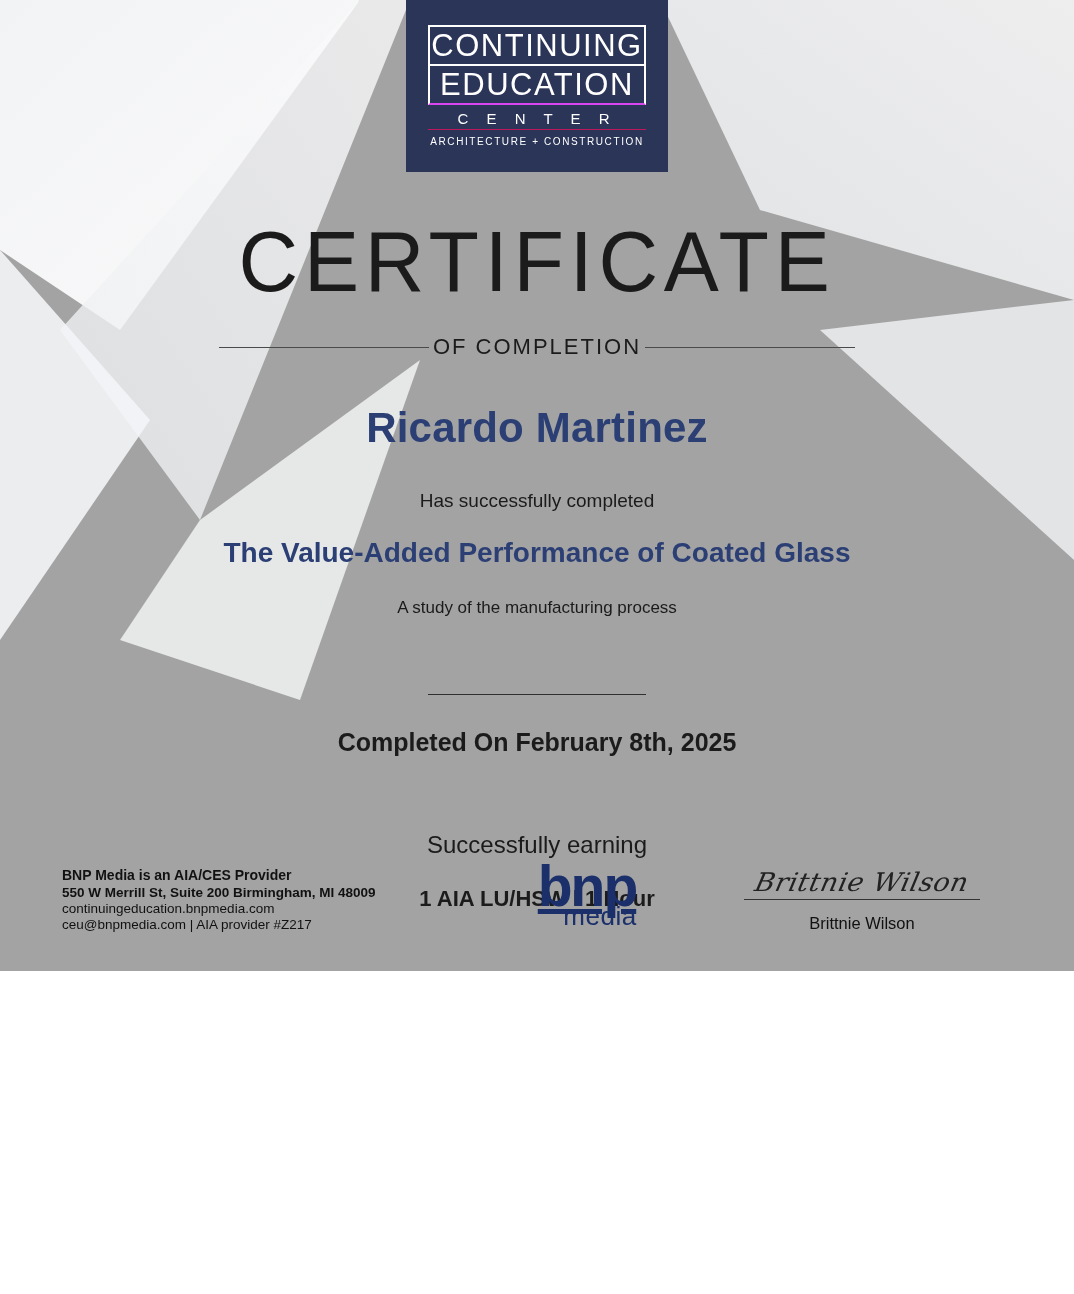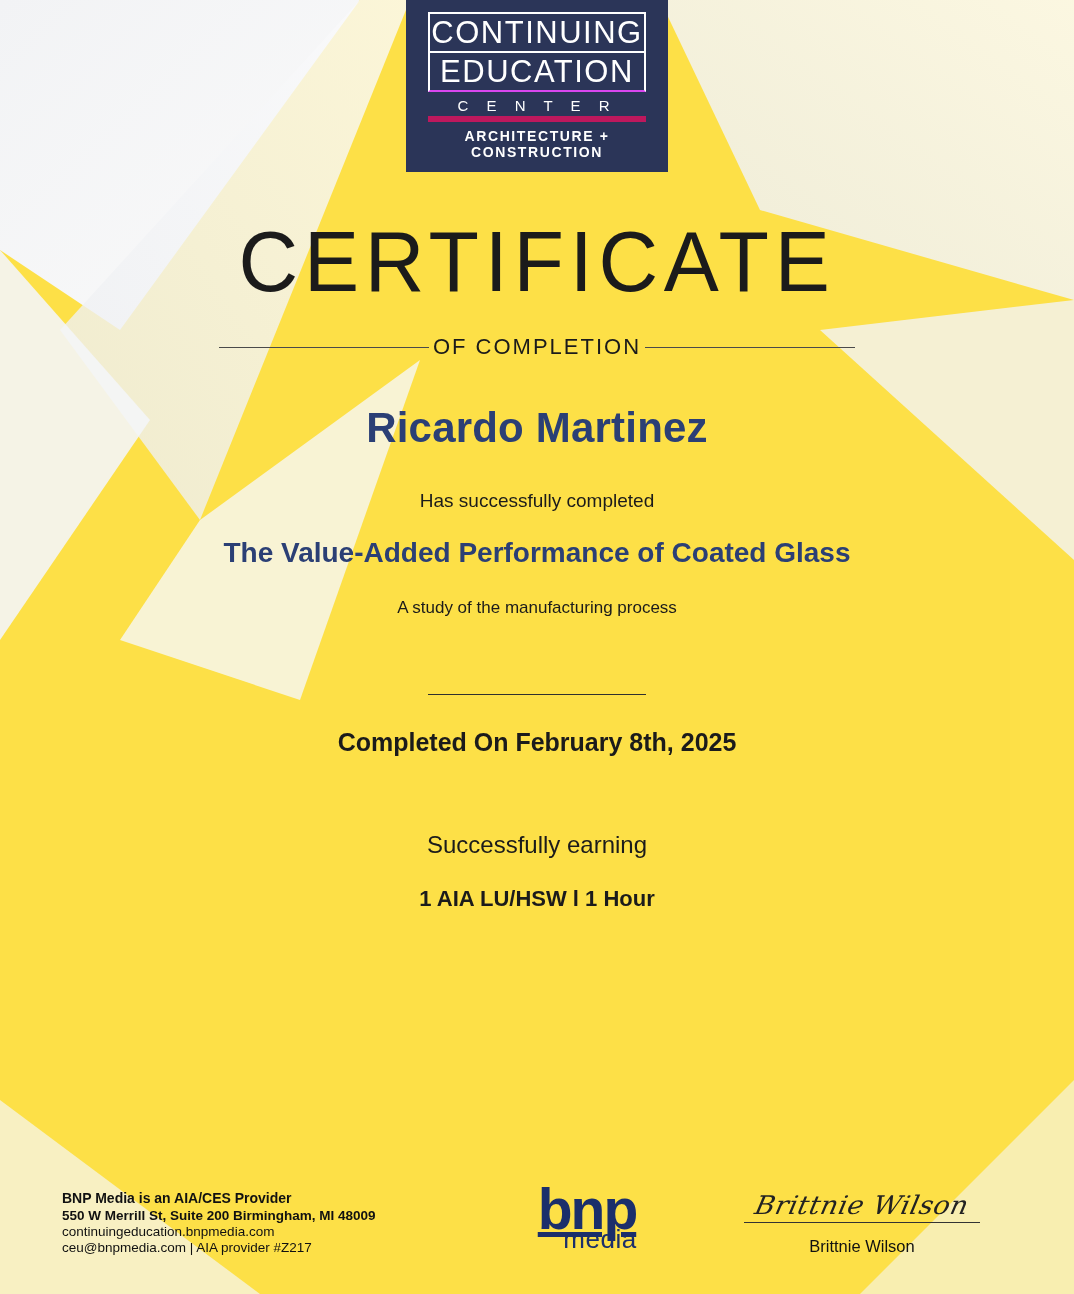--- a/index.html
+++ b/index.html
@@ -11,22 +11,22 @@
     height: 1294px;
     background: #ffffff;
     font-family: "Liberation Sans", sans-serif;
     color: #1a1a1a;
     overflow: hidden;
   }
 
   .certificate {
     position: relative;
     width: 1074px;
-    height: 1294px;
-    background: #fde047;
+    height: 971px;
+    background: #a3a3a3;
     overflow: hidden;
   }
 
   
   .bg-facets {
     position: absolute;
     inset: 0;
     pointer-events: none;
     z-index: 0;
   }
@@ -65,27 +65,27 @@
   }
   .logo-line2 {
     border-top: none;
     border-bottom: 2px solid #d946ef;
   }
   .logo-line3 {
     font-size: 15px;
     letter-spacing: 7px;
     font-weight: 400;
     padding: 5px 0 2px;
-    border-bottom: 6px solid #be185d;
+    border-bottom: 1px solid #be185d;
     margin-bottom: 4px;
   }
   .logo-line4 {
-    font-size: 14px;
+    font-size: 10px;
     letter-spacing: 1.6px;
-    font-weight: 700;
+    font-weight: 400;
     padding-top: 2px;
   }
 
   .content {
     position: relative;
     z-index: 3;
     text-align: center;
   }
 
   .title-certificate {

